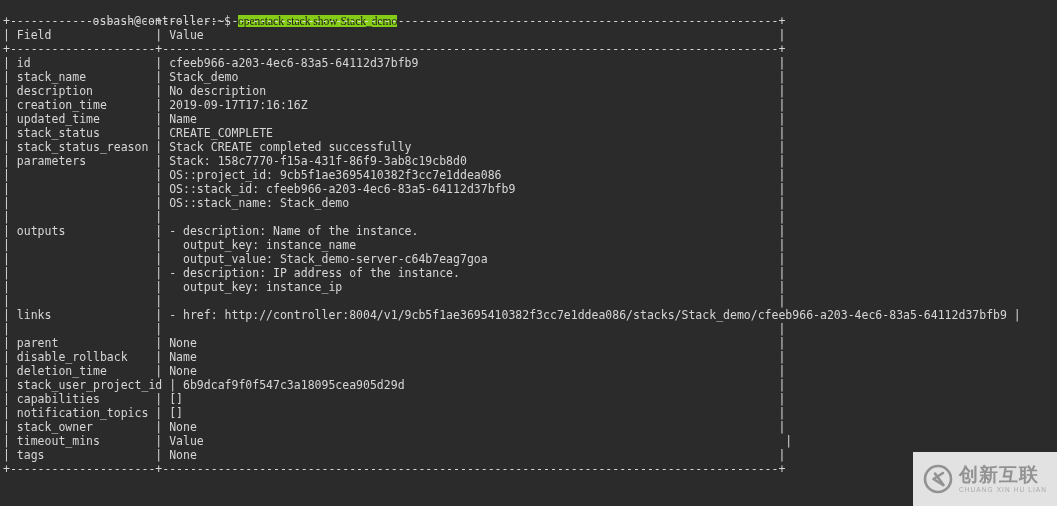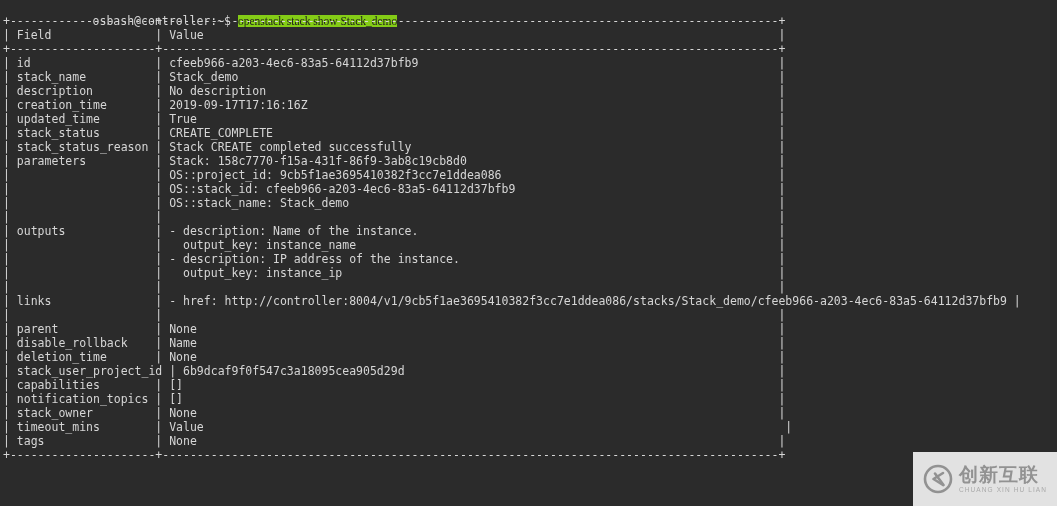--- a/index.html
+++ b/index.html
@@ -108,30 +108,31 @@
     </div>
 
     <div id="table-body" style="position:absolute; top:14px; left:3px;">
         <div class="line">+---------------------+-----------------------------------------------------------------------------------------+</div>
         <div class="line">| Field               | Value                                                                                   |</div>
         <div class="line">+---------------------+-----------------------------------------------------------------------------------------+</div>
         <div class="line">| id                  | cfeeb966-a203-4ec6-83a5-64112d37bfb9                                                    |</div>
         <div class="line">| stack_name          | Stack_demo                                                                              |</div>
         <div class="line">| description         | No description                                                                          |</div>
         <div class="line">| creation_time       | 2019-09-17T17:16:16Z                                                                    |</div>
-        <div class="line">| updated_time        | True                                                                                    |</div>
+        <div class="line">| updated_time        | Name                                                                                    |</div>
         <div class="line">| stack_status        | CREATE_COMPLETE                                                                         |</div>
         <div class="line">| stack_status_reason | Stack CREATE completed successfully                                                     |</div>
         <div class="line">| parameters          | Stack: 158c7770-f15a-431f-86f9-3ab8c19cb8d0                                             |</div>
         <div class="line">|                     | OS::project_id: 9cb5f1ae3695410382f3cc7e1ddea086                                        |</div>
         <div class="line">|                     | OS::stack_id: cfeeb966-a203-4ec6-83a5-64112d37bfb9                                      |</div>
         <div class="line">|                     | OS::stack_name: Stack_demo                                                              |</div>
         <div class="line">|                     |                                                                                         |</div>
         <div class="line">| outputs             | - description: Name of the instance.                                                    |</div>
         <div class="line">|                     |   output_key: instance_name                                                             |</div>
+        <div class="line">|                     |   output_value: Stack_demo-server-c64b7eag7goa                                          |</div>
         <div class="line">|                     | - description: IP address of the instance.                                              |</div>
         <div class="line">|                     |   output_key: instance_ip                                                               |</div>
         <div class="line">|                     |                                                                                         |</div>
         <div class="line">| links               | - href: http://controller:8004/v1/9cb5f1ae3695410382f3cc7e1ddea086/stacks/Stack_demo/cfeeb966-a203-4ec6-83a5-64112d37bfb9 |</div>
         <div class="line">|                     |                                                                                         |</div>
         <div class="line">| parent              | None                                                                                    |</div>
         <div class="line">| disable_rollback    | Name                                                                                    |</div>
         <div class="line">| deletion_time       | None                                                                                    |</div>
         <div class="line">| stack_user_project_id | 6b9dcaf9f0f547c3a18095cea905d29d                                                      |</div>
         <div class="line">| capabilities        | []                                                                                      |</div>

